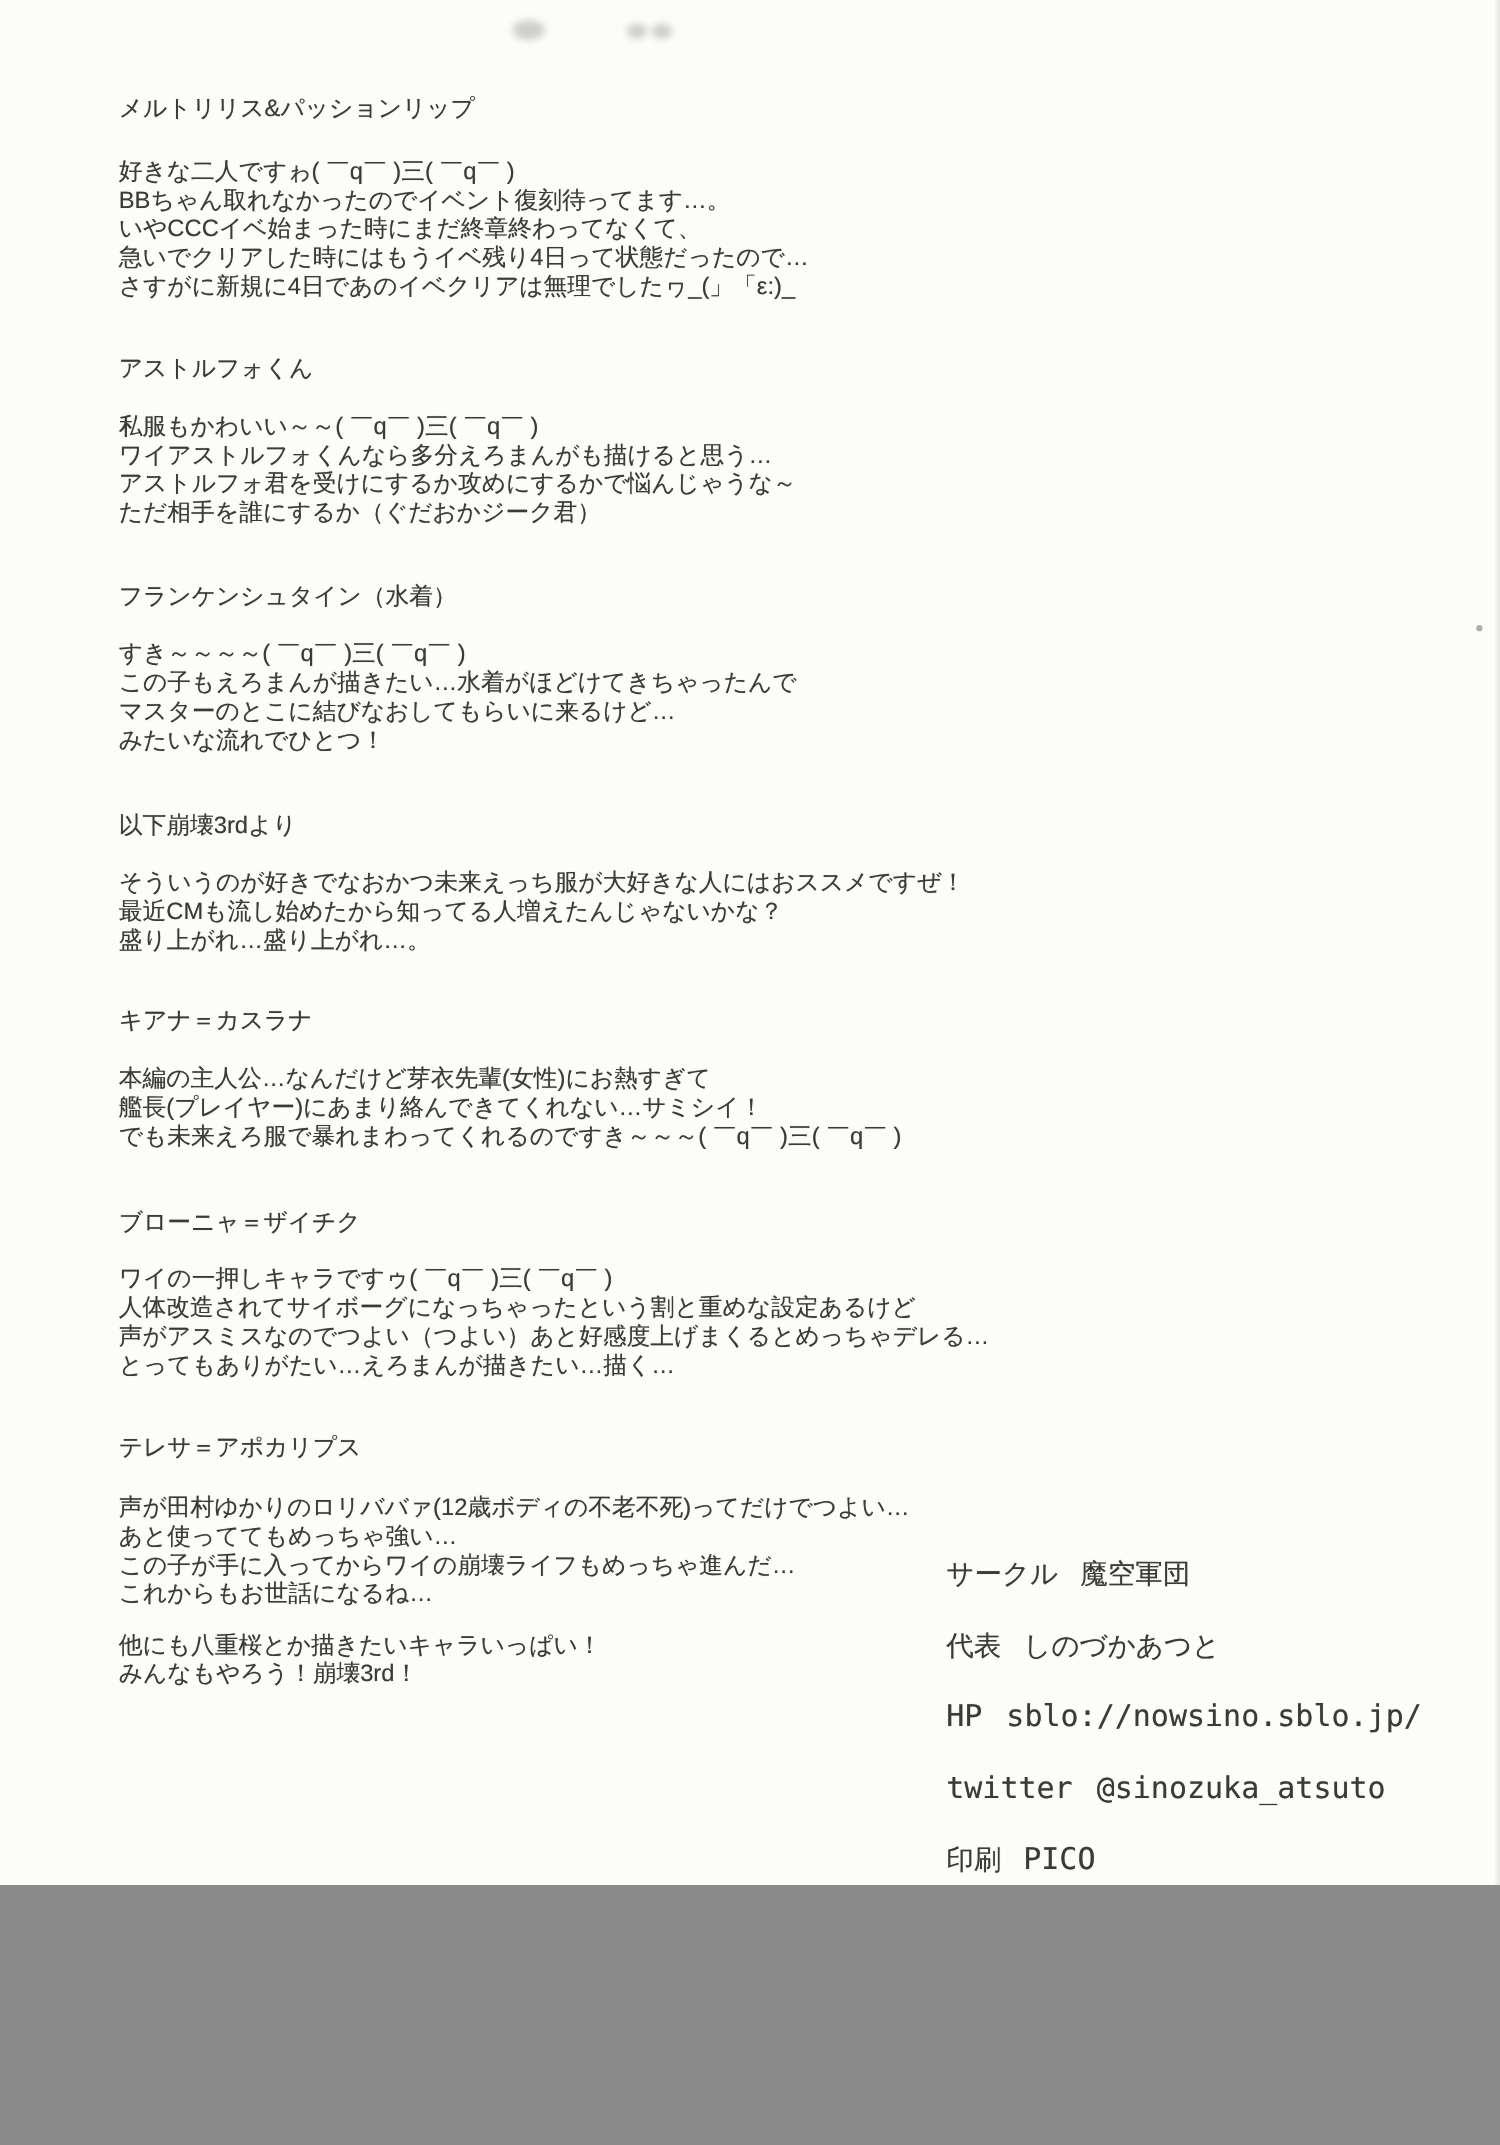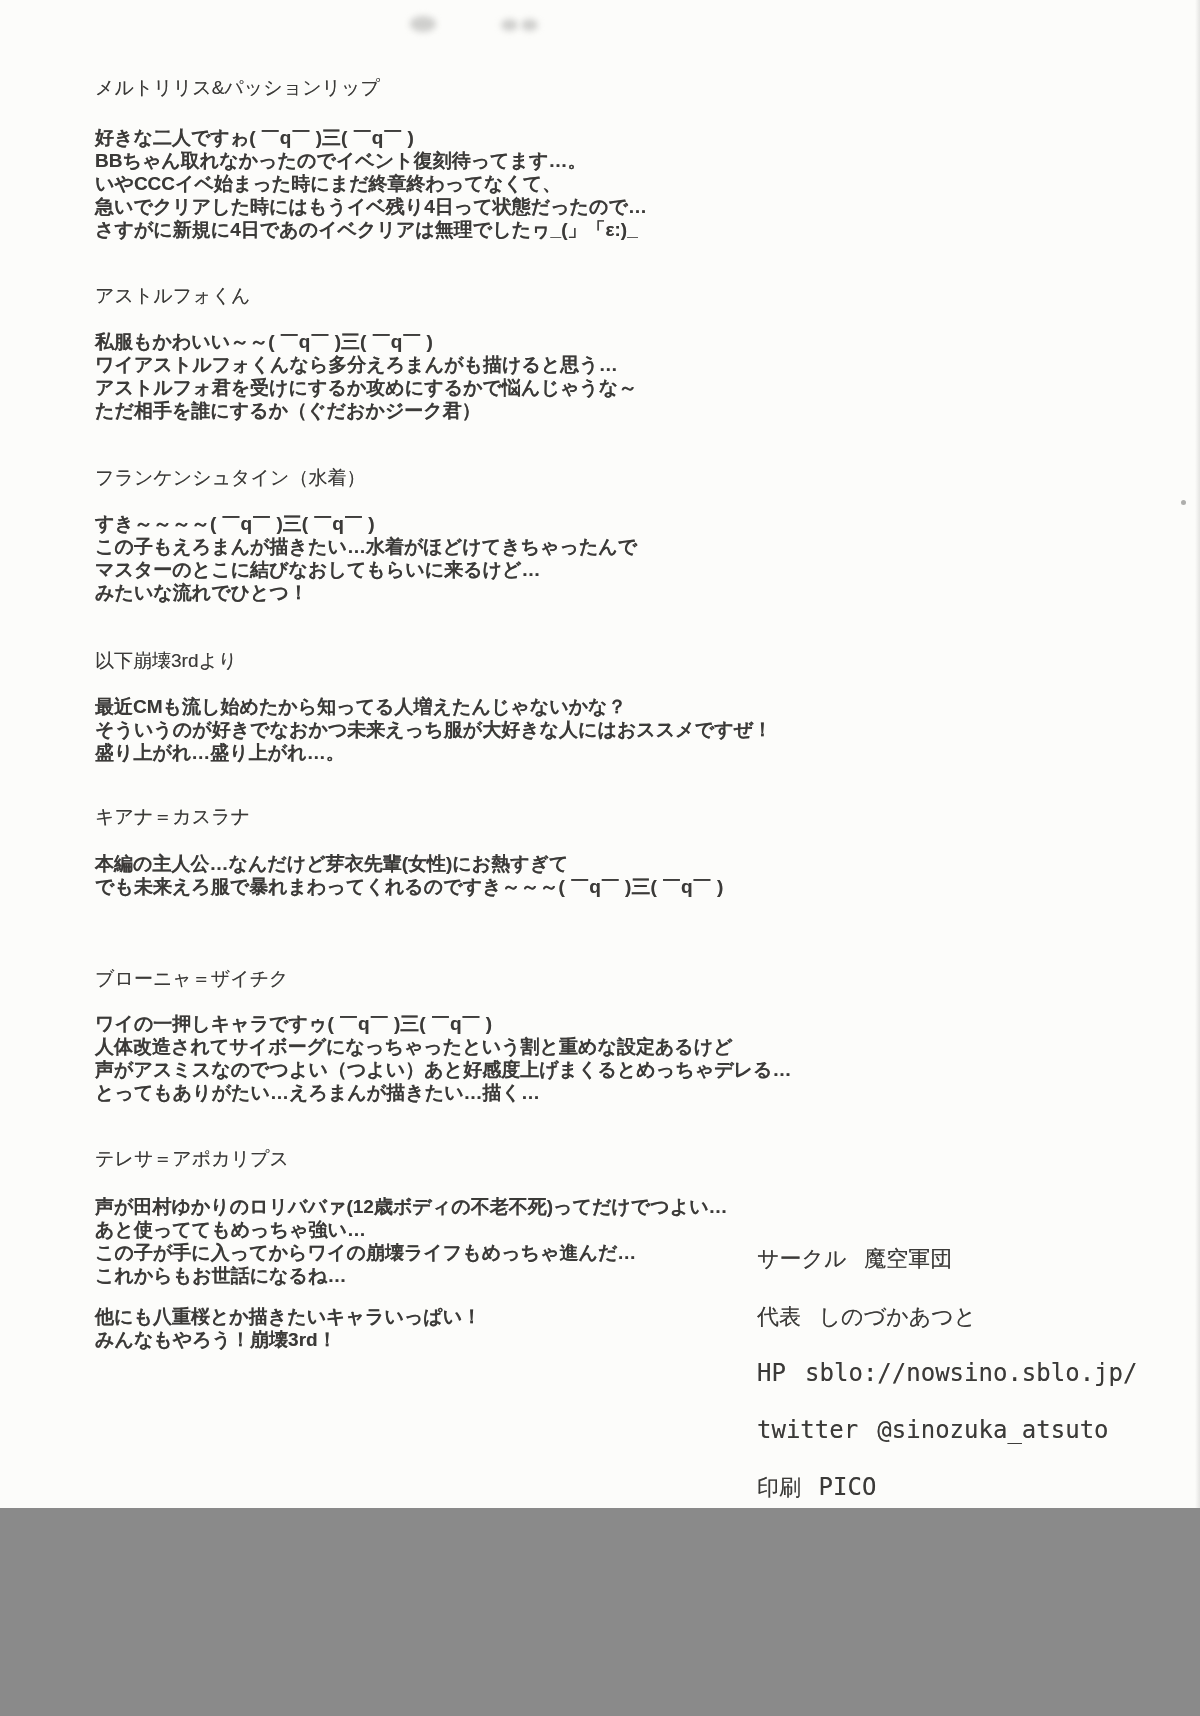--- a/index.html
+++ b/index.html
@@ -11,21 +11,21 @@
     overflow:hidden;
     font-family:"Liberation Sans","DejaVu Sans",sans-serif;
     color:#3b3a38;
   }
   .blk{position:absolute;left:95px;white-space:nowrap;}
   .heading{
     font-size:19px;line-height:23px;font-weight:400;
     text-shadow:0 0 0.6px rgba(60,58,55,.55);
   }
   .bodytxt{font-size:19px;line-height:23px;}
-  .bodytxt .ln{height:23px;text-shadow:0 0 0.6px rgba(60,58,55,.5);font-weight:bold;}
+  .bodytxt .ln{height:23px;text-shadow:0 0 0.6px rgba(60,58,55,.5);}
   .crow{
     position:absolute;left:757px;
     font-size:22px;line-height:26px;white-space:nowrap;
     text-shadow:0 0 0.6px rgba(60,58,55,.5);
   }
   .crow .clabel{margin-right:0.8em;}
   .crow .mono{font-family:"DejaVu Sans Mono","Liberation Mono",monospace;font-size:24px;}
   .notice{
     position:absolute;left:757px;
     font-size:15px;line-height:25px;white-space:nowrap;
@@ -77,28 +77,29 @@
   <div class="blk heading" style="top:466px">フランケンシュタイン（水着）</div>
   <div class="blk bodytxt" style="top:512px">
     <div class="ln">すき～～～～( ￣q￣ )三( ￣q￣ )</div>
     <div class="ln">この子もえろまんが描きたい…水着がほどけてきちゃったんで</div>
     <div class="ln">マスターのとこに結びなおしてもらいに来るけど…</div>
     <div class="ln">みたいな流れでひとつ！</div>
   </div>
 
   <div class="blk heading" style="top:649px">以下崩壊3rdより</div>
   <div class="blk bodytxt" style="top:695px">
+    <div class="ln">そういうのが好きでなおかつ未来えっち服が大好きな人にはおススメですぜ！</div>
     <div class="ln">最近CMも流し始めたから知ってる人増えたんじゃないかな？</div>
-    <div class="ln">そういうのが好きでなおかつ未来えっち服が大好きな人にはおススメですぜ！</div>
     <div class="ln">盛り上がれ…盛り上がれ…。</div>
   </div>
 
   <div class="blk heading" style="top:805px">キアナ＝カスラナ</div>
   <div class="blk bodytxt" style="top:852px">
     <div class="ln">本編の主人公…なんだけど芽衣先輩(女性)にお熱すぎて</div>
+    <div class="ln">艦長(プレイヤー)にあまり絡んできてくれない…サミシイ！</div>
     <div class="ln">でも未来えろ服で暴れまわってくれるのですき～～～( ￣q￣ )三( ￣q￣ )</div>
   </div>
 
   <div class="blk heading" style="top:967px">ブローニャ＝ザイチク</div>
   <div class="blk bodytxt" style="top:1012px">
     <div class="ln">ワイの一押しキャラですゥ( ￣q￣ )三( ￣q￣ )</div>
     <div class="ln">人体改造されてサイボーグになっちゃったという割と重めな設定あるけど</div>
     <div class="ln">声がアスミスなのでつよい（つよい）あと好感度上げまくるとめっちゃデレる…</div>
     <div class="ln">とってもありがたい…えろまんが描きたい…描く…</div>
   </div>

